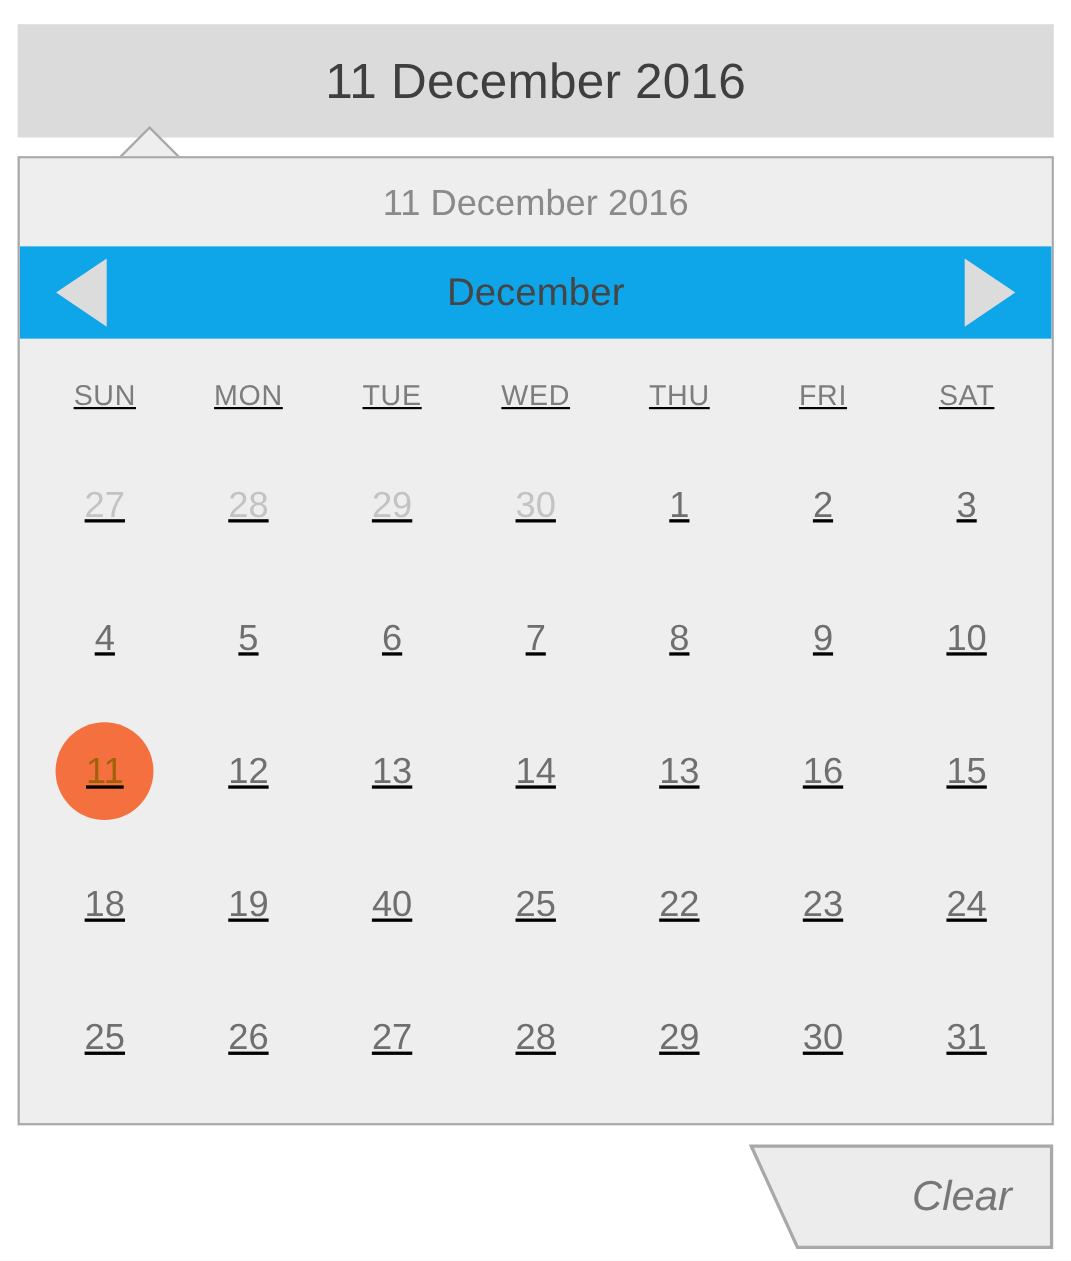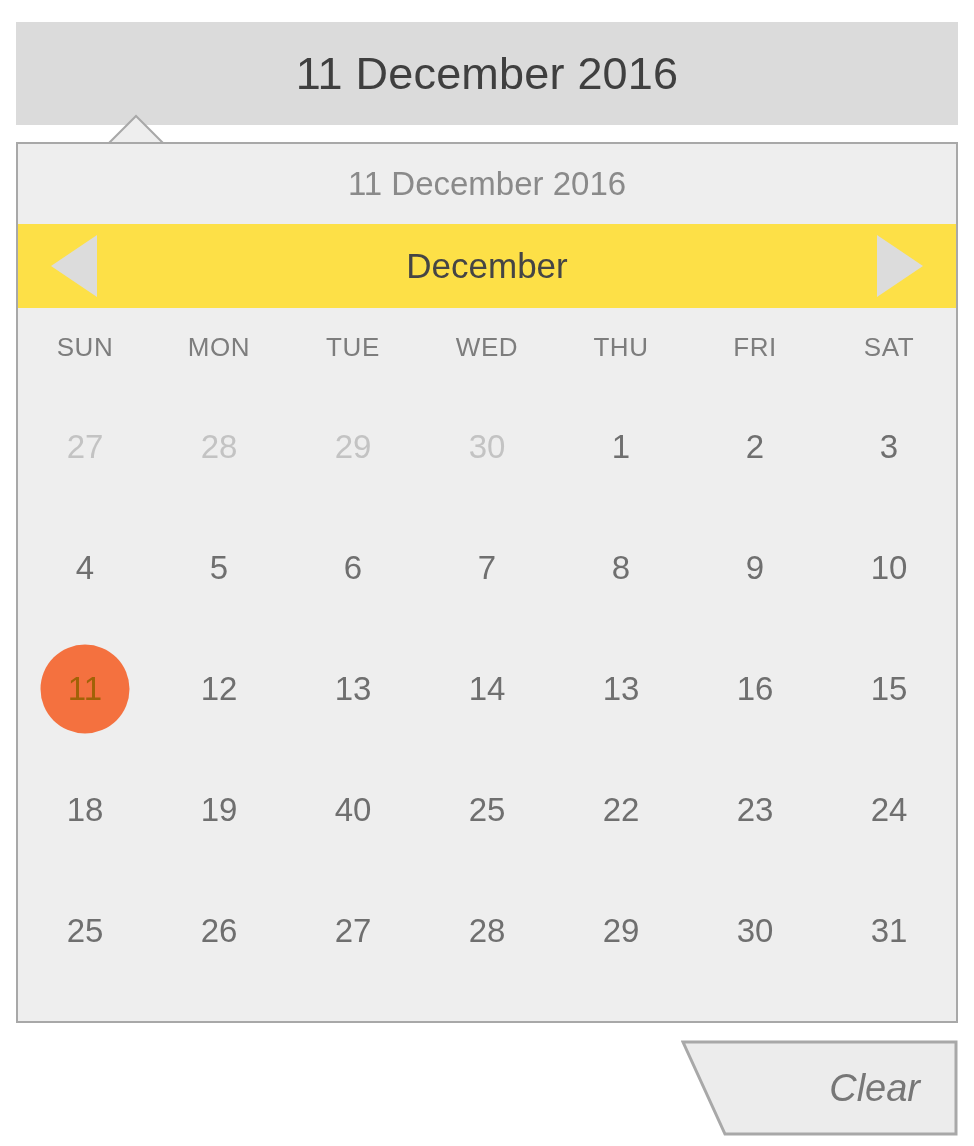--- a/index.html
+++ b/index.html
@@ -64,21 +64,21 @@
     align-items: center;
     justify-content: center;
     background: #eeeeee;
     font-size: 33px;
     color: #8a8a8a;
   }
 
   
   .month-nav {
     height: 84px;
-    background: #fde047;
+    background: #0ea5e9;
     display: flex;
     align-items: center;
     justify-content: space-between;
     padding: 0 26px;
     box-sizing: border-box;
   }
   .nav-arrow {
     width: 60px;
     height: 66px;
     display: flex;
@@ -90,21 +90,22 @@
   .month-label {
     flex: 1;
     text-align: center;
     font-size: 35px;
     color: #454545;
   }
 
   
   .grid {
     background: #eeeeee;
-    padding: 0;
+    padding: 12px;
+    text-decoration: underline;
   }
   .row {
     display: flex;
   }
   .cell {
     flex: 1 1 0;
     display: flex;
     align-items: center;
     justify-content: center;
     position: relative;

